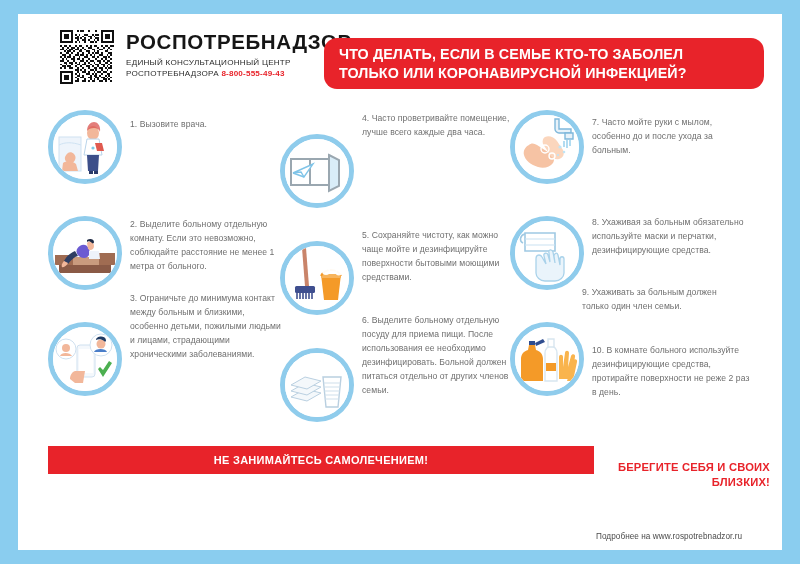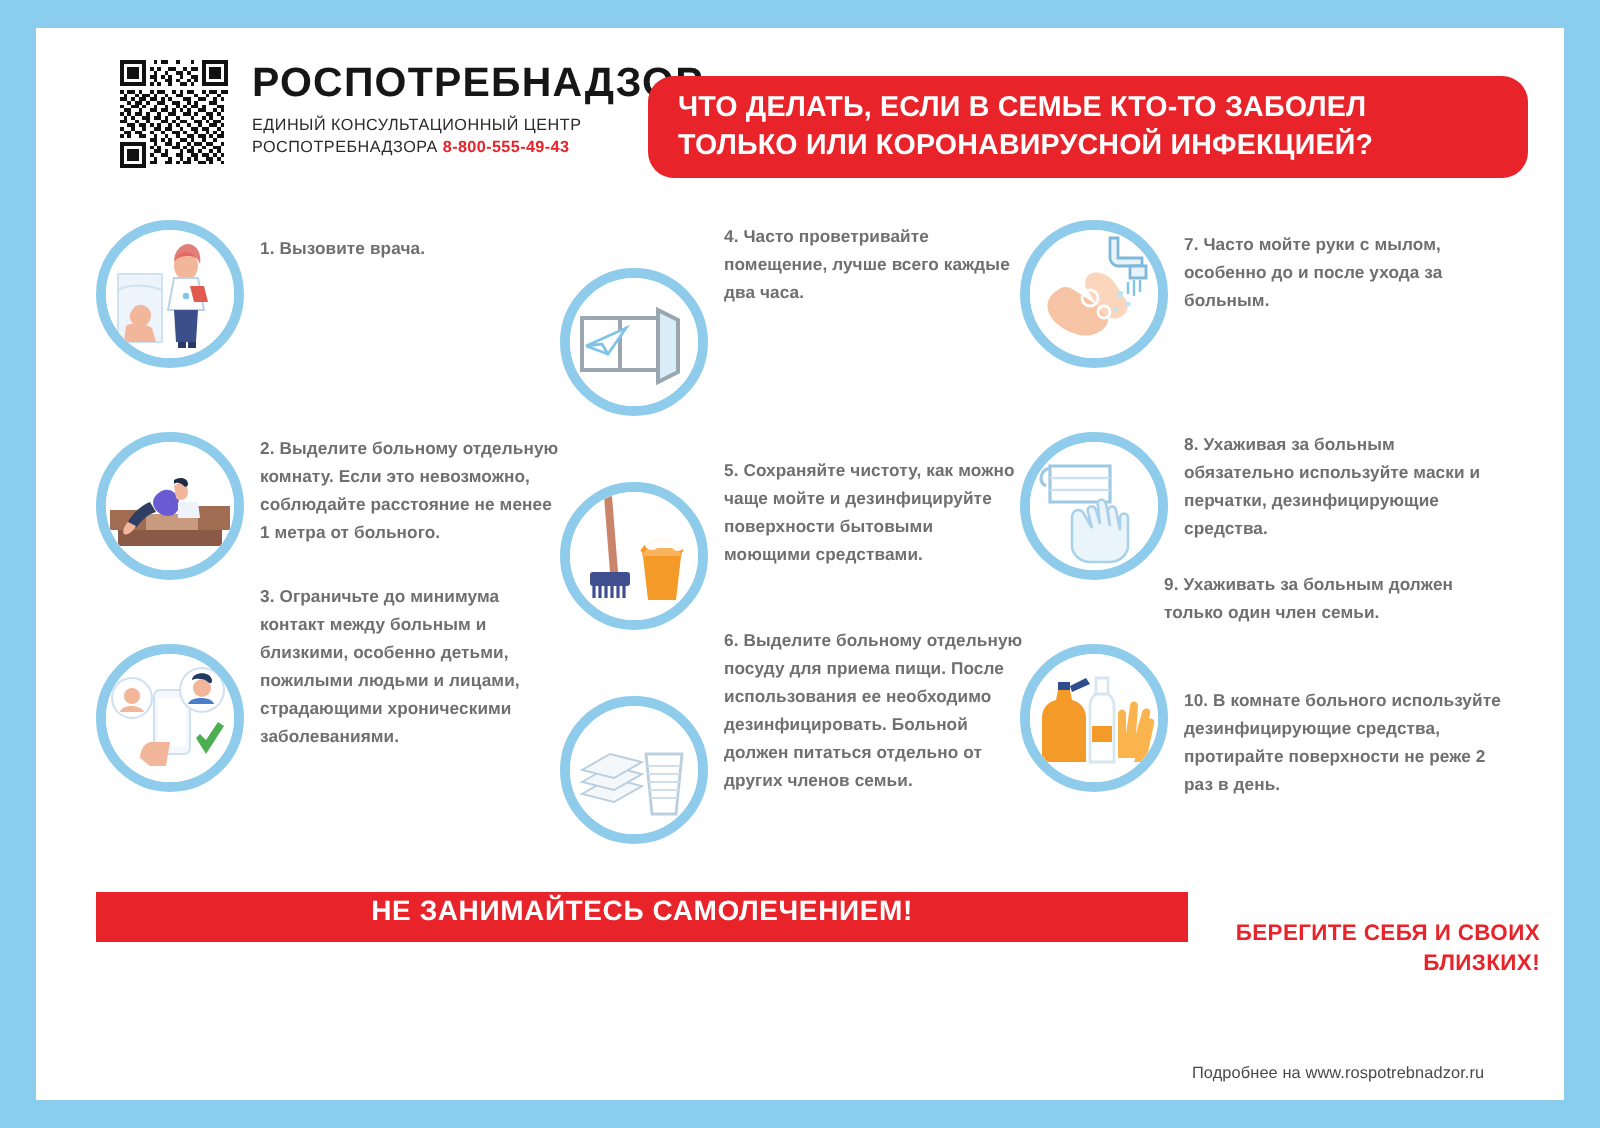--- a/index.html
+++ b/index.html
@@ -40,21 +40,21 @@
     padding-left:15px;
     border-radius:13px;
   }
   .title-line {
     color:#ffffff; font-weight:bold;
     font-size:14.3px; letter-spacing:0.1px;
     line-height:1.33; white-space:nowrap;
   }
 
   
-  .cols { position:absolute; left:0; top:92px; width:764px; height:330px;font-weight:bold; }
+  .cols { position:absolute; left:0; top:92px; width:764px; height:330px; }
   .col { position:absolute; top:0; height:330px; }
   .col-1 { left:30px;  width:240px; }
   .col-2 { left:262px; width:235px; }
   .col-3 { left:492px; width:256px; }
 
   .entry { position:absolute; }
   .bullet-icon {
     position:absolute; left:0; top:0;
     width:74px; height:74px; border-radius:50%;
     background:#ffffff; border:5px solid #8FCCEC;
@@ -64,22 +64,22 @@
   .entry-text {
     position:absolute;
     font-size:8.6px; line-height:1.62;
     color:#6f6f6f; letter-spacing:0.05px;
   }
 
   
   .warn-block { position:absolute; left:30px; top:432px; width:546px; }
   .warn-head {
     background:#E8232A; color:#ffffff;
-    font-weight:bold; font-size:14px; letter-spacing:0.3px;
-    text-align:center; padding:1px 0 8px;
+    font-weight:bold; font-size:11px; letter-spacing:0.3px;
+    text-align:center; padding:8px 0 8px;
   }
   .warn-body {
     border:2px solid #E8232A; border-top:none;
     padding:11px 10px 12px;
     text-align:center;
   }
   .warn-body div {
     color:#E8232A; font-weight:bold;
     font-size:11.2px; letter-spacing:0.2px; line-height:1.42;
   }

